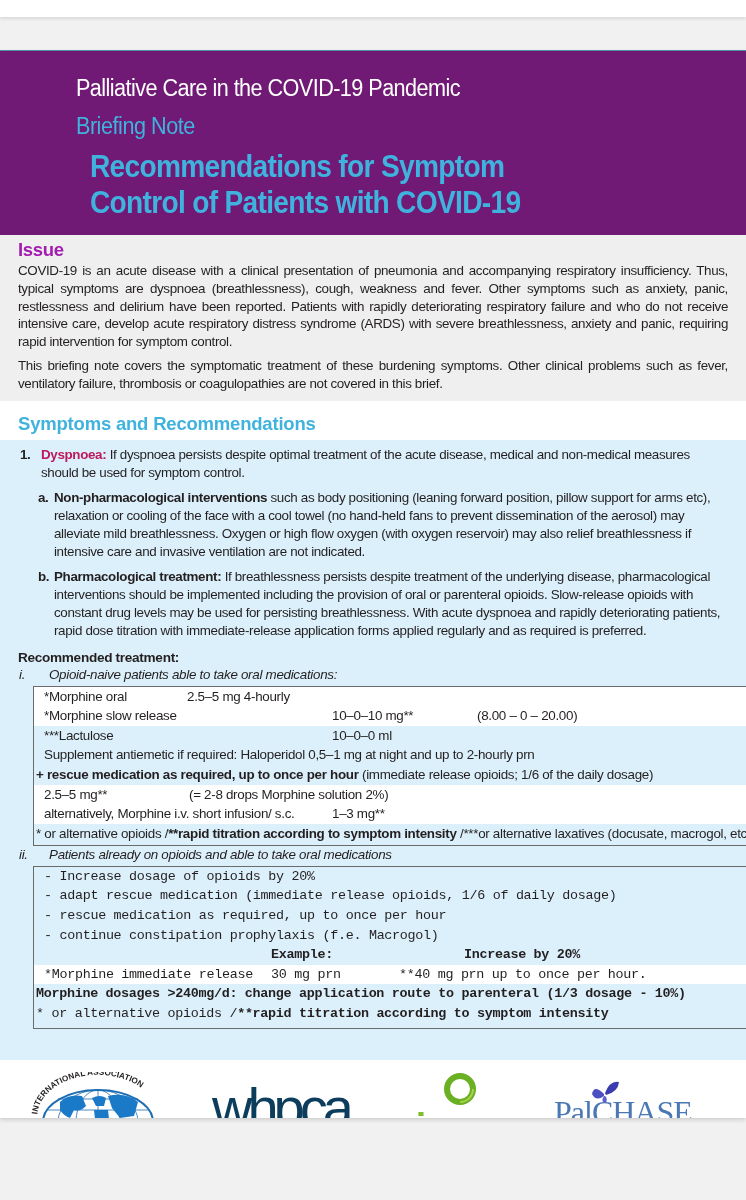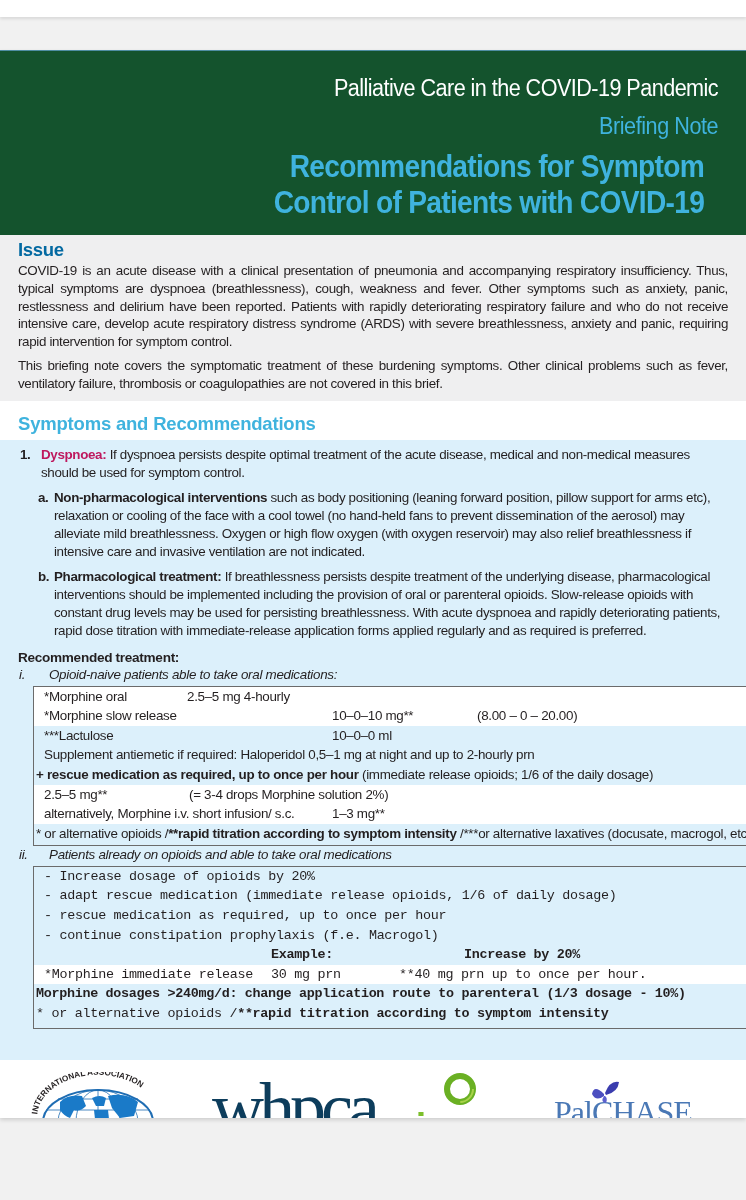--- a/index.html
+++ b/index.html
@@ -2,27 +2,27 @@
 <html><head>
 <meta charset="utf-8">
 <style>
   * { box-sizing: border-box; margin: 0; padding: 0; }
   html, body { width: 746px; height: 1200px; overflow: hidden; background: #f1f1f1; }
   body { font-family: "Liberation Sans", sans-serif; color: #231f20; position: relative; }
 
   .top-white { position: absolute; left: 0; top: 0; width: 746px; height: 17px; background: #ffffff; box-shadow: 0 2px 3px rgba(0,0,0,0.10); }
   .page { position: absolute; left: 0; top: 50px; width: 746px; height: 1068px; background: #ffffff; box-shadow: 0 2px 4px rgba(0,0,0,0.15); overflow: hidden; }
 
-  .header { height: 185px; background: #14532d; border-top: 1px solid #4f8ea3; text-align: right; padding-top: 20px; padding-left: 48px; }
+  .header { height: 185px; background: #701a75; border-top: 1px solid #4f8ea3; text-align: left; padding-top: 20px; padding-left: 48px; }
   .header .pre { color: #ffffff; font-size: 23.5px; letter-spacing: -0.6px; transform: scaleX(0.92); display: block; line-height: 34px; }
   .header .brief { color: #3fb3de; font-size: 23.5px; line-height: 36px; margin-top: 3px; letter-spacing: -0.5px; display: block; transform: scaleX(0.92); }
   .header .title { color: #3fb3de; font-weight: bold; font-size: 32px; line-height: 36px; letter-spacing: -0.8px; display: block; transform: scaleX(0.88); margin-top: 4px; }
 
   .issue { background: #efeff0; padding: 3px 18px 8px 18px; height: 166px; }
-  .issue h2 { color: #0369a1; font-size: 18.5px; font-weight: bold; line-height: 24px; letter-spacing: -0.3px; }
+  .issue h2 { color: #a21caf; font-size: 18.5px; font-weight: bold; line-height: 24px; letter-spacing: -0.3px; }
   .issue p { font-size: 13.4px; line-height: 17.8px; text-align: justify; letter-spacing: -0.35px; }
   .issue p + p { margin-top: 6px; }
 
   .sym-head { height: 39px; padding: 11px 18px 0 18px; background: #ffffff; }
   .sym-head h2 { color: #3fb3de; font-size: 18.5px; font-weight: bold; letter-spacing: -0.2px; line-height: 24px; }
 
   .sym-body { background: #dcf0fb; padding: 6px 18px 0 18px; height: 678px; }
   .item1 { display: flex; font-size: 13.4px; line-height: 17.6px; letter-spacing: -0.35px; }
   .item1 .num { width: 23px; flex: 0 0 23px; font-weight: bold; color: #231f20; padding-left: 2px; }
   .item1 .k { color: #be185d; font-weight: bold; }
@@ -112,21 +112,21 @@
         <span>10–0–0 ml</span>
       </div>
       <div class="row blue">
         <span>Supplement antiemetic if required: Haloperidol 0,5–1 mg at night and up to 2-hourly prn</span>
       </div>
       <div class="row blue flush">
         <span><b>+ rescue medication as required, up to once per hour</b><span> (immediate release opioids; 1/6 of the daily dosage)</span></span>
       </div>
       <div class="row white">
         <span class="c2">2.5–5 mg**</span>
-        <span>(= 3-4 drops Morphine solution 2%)</span>
+        <span>(= 2-8 drops Morphine solution 2%)</span>
       </div>
       <div class="row white">
         <span class="c1" style="width:288px">alternatively, Morphine i.v. short infusion/ s.c.</span>
         <span>1–3 mg**</span>
       </div>
       <div class="row blue flush" style="height:21px">
         <span><span>* or alternative opioids /</span><b>**rapid titration according to symptom intensity</b><span> /***or alternative laxatives (docusate, macrogol, etc)</span></span>
       </div>
     </div>
 
@@ -197,21 +197,21 @@
         <text font-family="Liberation Sans, sans-serif" font-size="8.2" font-weight="bold" fill="#231f20">
           <textPath href="#arcTop" startOffset="6%">INTERNATIONAL ASSOCIATION</textPath>
         </text>
         <text font-family="Liberation Sans, sans-serif" font-size="8.2" font-weight="bold" fill="#231f20">
           <textPath href="#arcBot" startOffset="8%">FOR HOSPICE &amp; PALLIATIVE CARE</textPath>
         </text>
       </svg>
     </div>
 
     <div class="logo" style="left:212px; top:18px; width:170px; height:80px;">
-      <div style="font-family:Liberation Serif, serif; color:#0d3d5c; font-size:72px; line-height:60px; letter-spacing:-5px;">whpca</div>
+      <div style="font-family:Liberation Sans, sans-serif; color:#0d3d5c; font-size:56px; line-height:60px; letter-spacing:-5px;">whpca</div>
 
     </div>
 
     <div class="logo" style="left:416px; top:12px; width:90px; height:95px; text-align:left;">
       <svg width="34" height="34" viewBox="0 0 34 34" style="margin-left:27px; display:block;">
         <circle cx="17" cy="17" r="13" fill="none" stroke="#6ab023" stroke-width="6"></circle>
         <circle cx="17" cy="17" r="13" fill="none" stroke="#a9d34a" stroke-width="2" stroke-dasharray="20 62"></circle>
       </svg>
       <div style="font-family:'DejaVu Sans',sans-serif; font-weight:bold; color:#7cbf2b; font-size:29px; line-height:32px; letter-spacing:-1px; margin-top:2px;">icpcn</div>
 

